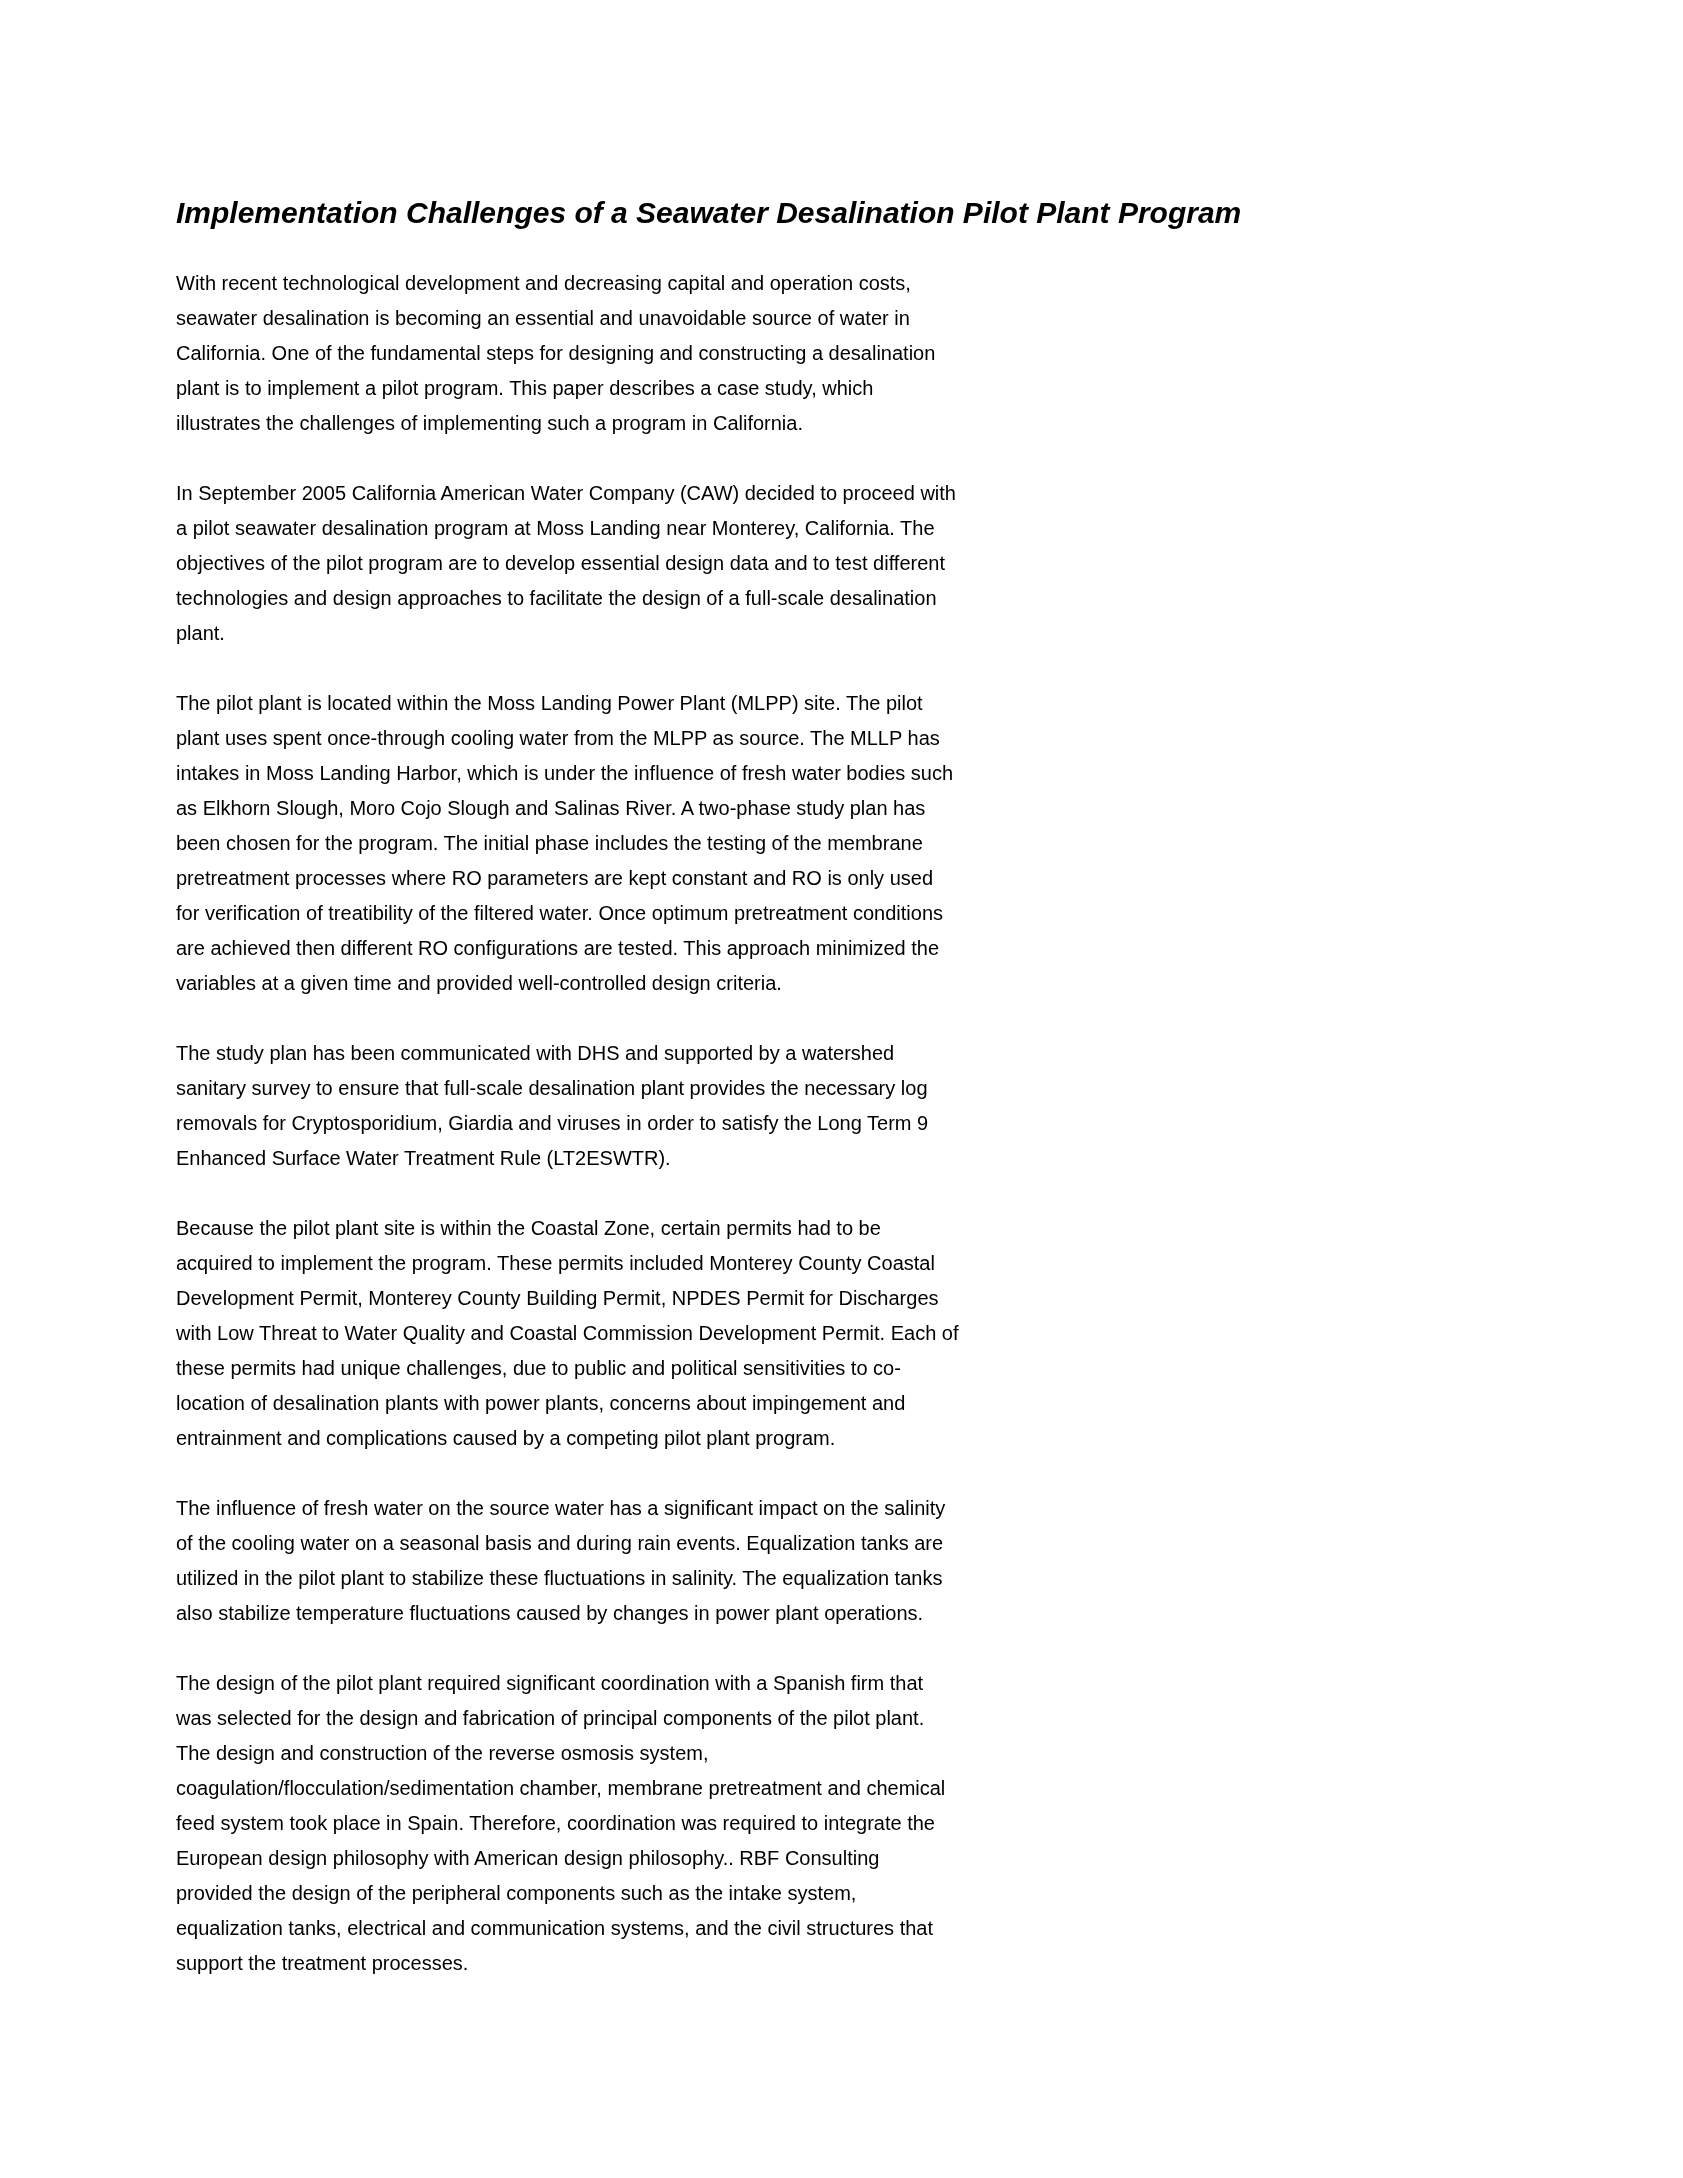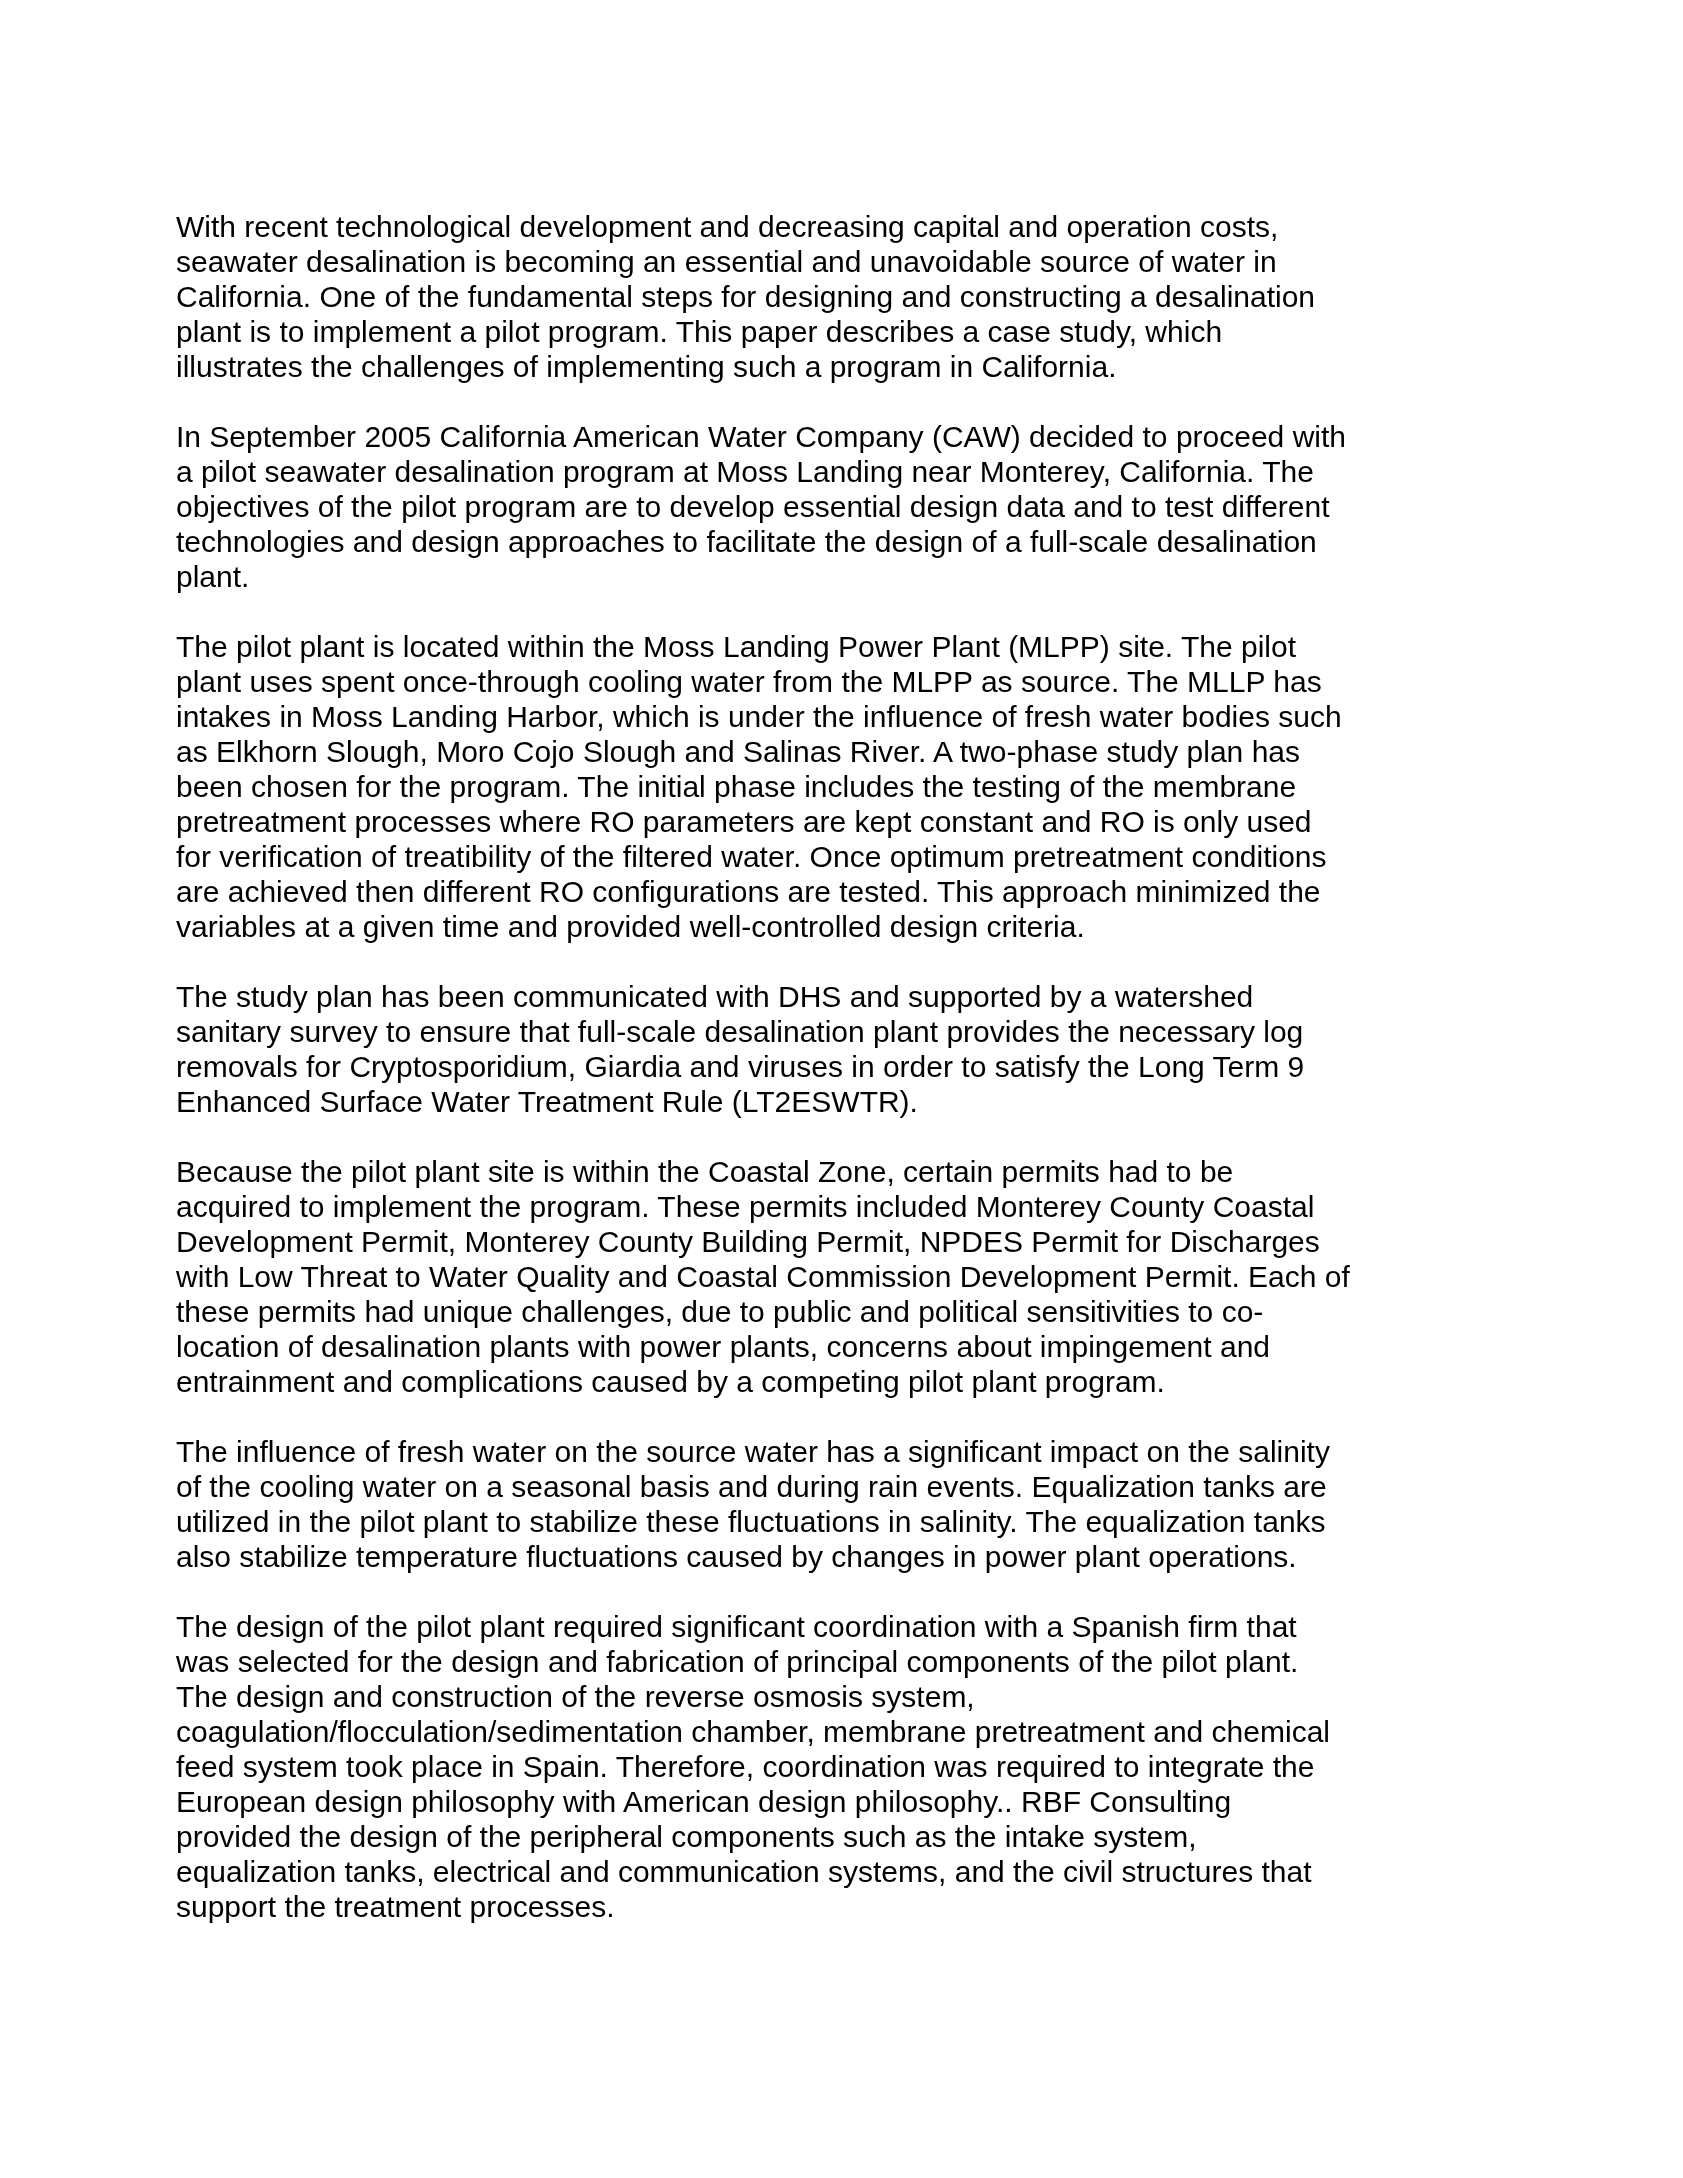--- a/index.html
+++ b/index.html
@@ -25,30 +25,31 @@
     margin: 0 0 36px 0;
     font-size: 30px;
     line-height: 35px;
     font-weight: bold;
     font-style: italic;
     white-space: pre-line;
   }
   .para {
     margin: 14px 0 35px 0;
     max-width: 1386px;
-    font-size: 30px;
+    font-size: 20px;
     line-height: 35px;
     font-weight: normal;
     white-space: pre-line;
   }
 </style>
 </head>
 <body>
 
 <div class="page">
+  <h1 class="doc-title">Implementation Challenges of a Seawater Desalination Pilot Plant Program</h1>
 
   <p class="para">With recent technological development and decreasing capital and operation costs,
 seawater desalination is becoming an essential and unavoidable source of water in
 California. One of the fundamental steps for designing and constructing a desalination
 plant is to implement a pilot program. This paper describes a case study, which
 illustrates the challenges of implementing such a program in California.</p>
 
   <p class="para">In September 2005 California American Water Company (CAW) decided to proceed with
 a pilot seawater desalination program at Moss Landing near Monterey, California. The
 objectives of the pilot program are to develop essential design data and to test different

